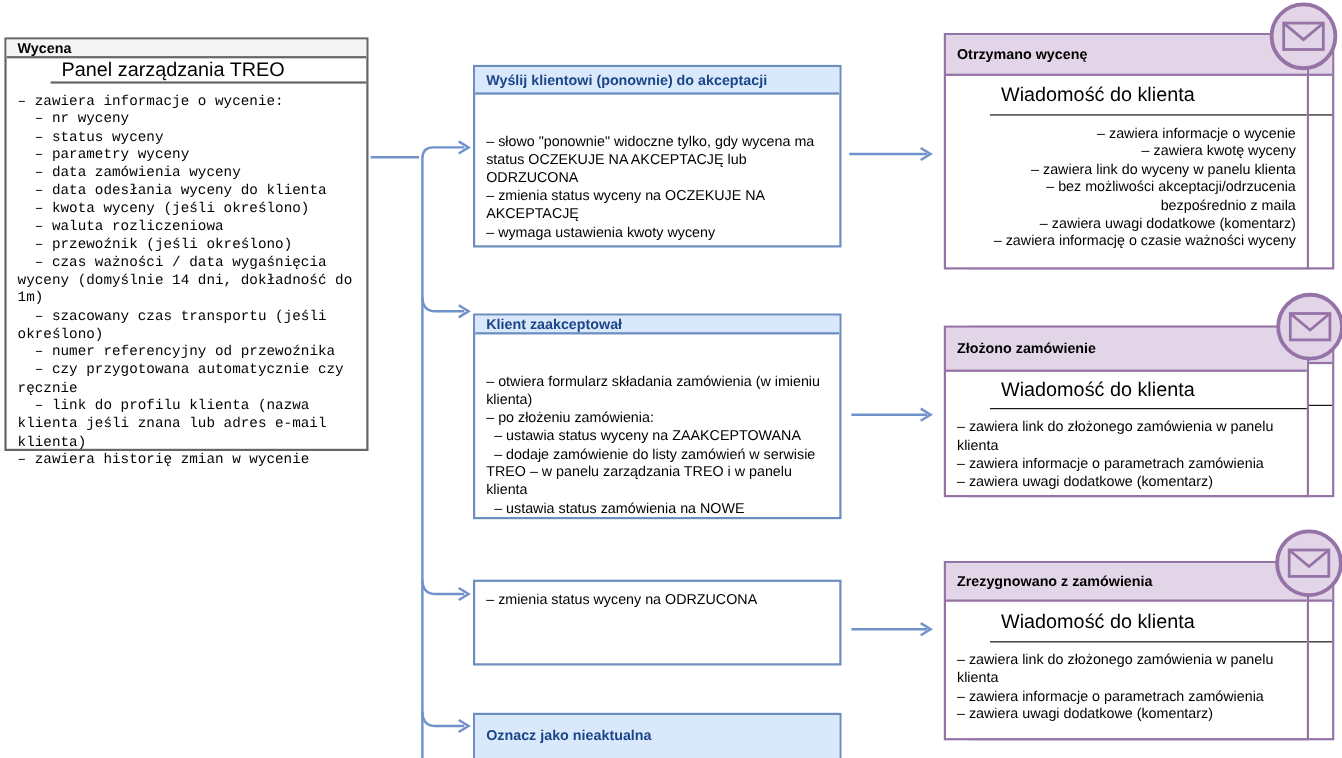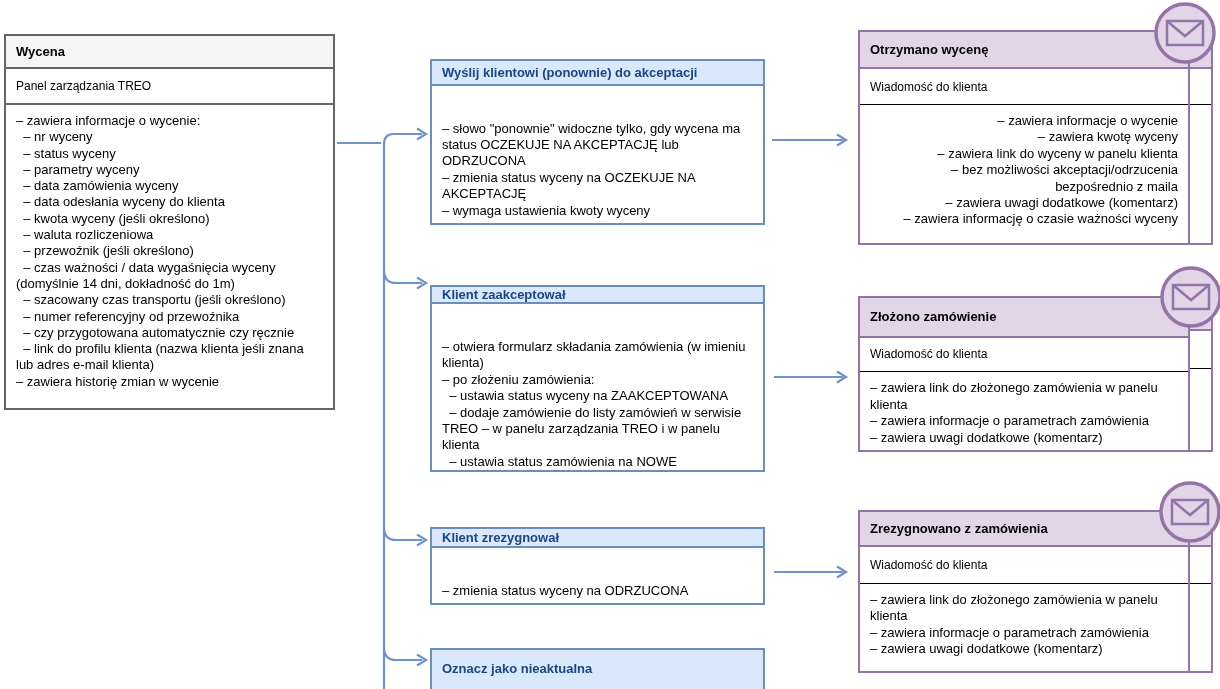--- a/index.html
+++ b/index.html
@@ -3,21 +3,21 @@
 <meta charset="utf-8">
 <style>
   html,body{margin:0;padding:0;background:#ffffff;}
   .canvas{
     position:relative;width:1220px;height:689px;overflow:hidden;background:#ffffff;
     font-family:"Liberation Sans","DejaVu Sans",sans-serif;color:#000;
   }
   .connectors{position:absolute;left:0;top:0;z-index:2;}
   .box{position:absolute;display:flex;flex-direction:column;box-sizing:border-box;background:#fff;}
   .box .hdr{box-sizing:border-box;display:flex;align-items:center;padding:0 10px;font-weight:bold;font-size:13px;}
-  .box .sub{box-sizing:border-box;display:flex;align-items:center;padding:0 10px;font-size:12px;}
+  .box .sub{box-sizing:border-box;display:flex;align-items:center;padding:0 10px;font-size:18px;margin-left:40px;}
   .box .body{box-sizing:border-box;flex:1;padding:8px 10px 4px 10px;font-size:13px;line-height:16.4px;white-space:pre-wrap;}
   
   .gray{border:2px solid #666666;z-index:3;}
   .gray .hdr{background:#f5f5f5;border-bottom:2px solid #666666;color:#000;}
   .gray .sub{border-bottom:2px solid #666666;}
   
   .blue{border:2px solid #6c8ebf;z-index:3;gap:27px;}
   .blue .hdr{background:#dae8fc;border-bottom:2px solid #6c8ebf;color:#1a4586;}
   
   .purple{border:2px solid #9673a6;z-index:3;}
@@ -71,21 +71,21 @@
   </div>
   <div class="box purple back" style="left:881px;top:510px;width:332px;height:163px;">
     <div class="hdr" style="height:35px;"></div>
     <div class="sub" style="height:37px;"></div>
     <div class="body"></div>
   </div>
 
   <div class="box gray" style="left:4px;top:34px;width:331px;height:376px;">
     <div class="hdr" style="height:33px;">Wycena</div>
     <div class="sub" style="height:36px;">Panel zarządzania TREO</div>
-    <div class="body" style="line-height:16.3px;">– zawiera informacje o wycenie:
+    <div class="body" style="line-height:16.3px;font-family:Liberation Mono, monospace;">– zawiera informacje o wycenie:
   – nr wyceny
   – status wyceny
   – parametry wyceny
   – data zamówienia wyceny
   – data odesłania wyceny do klienta
   – kwota wyceny (jeśli określono)
   – waluta rozliczeniowa
   – przewoźnik (jeśli określono)
   – czas ważności / data wygaśnięcia wyceny (domyślnie 14 dni, dokładność do 1m)
   – szacowany czas transportu (jeśli określono)
@@ -105,21 +105,20 @@
   <div class="box blue" style="left:430px;top:285px;width:335px;height:187px;">
     <div class="hdr" style="height:24px;">Klient zaakceptował</div>
     <div class="body">– otwiera formularz składania zamówienia (w imieniu klienta)
 – po złożeniu zamówienia:
   – ustawia status wyceny na ZAAKCEPTOWANA
   – dodaje zamówienie do listy zamówień w serwisie TREO – w panelu zarządzania TREO i w panelu klienta
   – ustawia status zamówienia na NOWE</div>
   </div>
 
   <div class="box blue" style="left:430px;top:527px;width:335px;height:78px;">
-    <div class="hdr" style="height:33px;">Klient zrezygnował</div>
     <div class="body">– zmienia status wyceny na ODRZUCONA</div>
   </div>
 
   <div class="box blue" style="left:430px;top:648px;width:335px;height:80px;">
     <div class="hdr" style="height:78px;align-items:flex-start;padding-top:11px;border-bottom:none;">Oznacz jako nieaktualna</div>
   </div>
 
   <div class="box purple" style="left:858px;top:30px;width:332px;height:215px;text-align:right;">
     <div class="hdr" style="height:37px;">Otrzymano wycenę</div>
     <div class="sub" style="height:36px;">Wiadomość do klienta</div>

